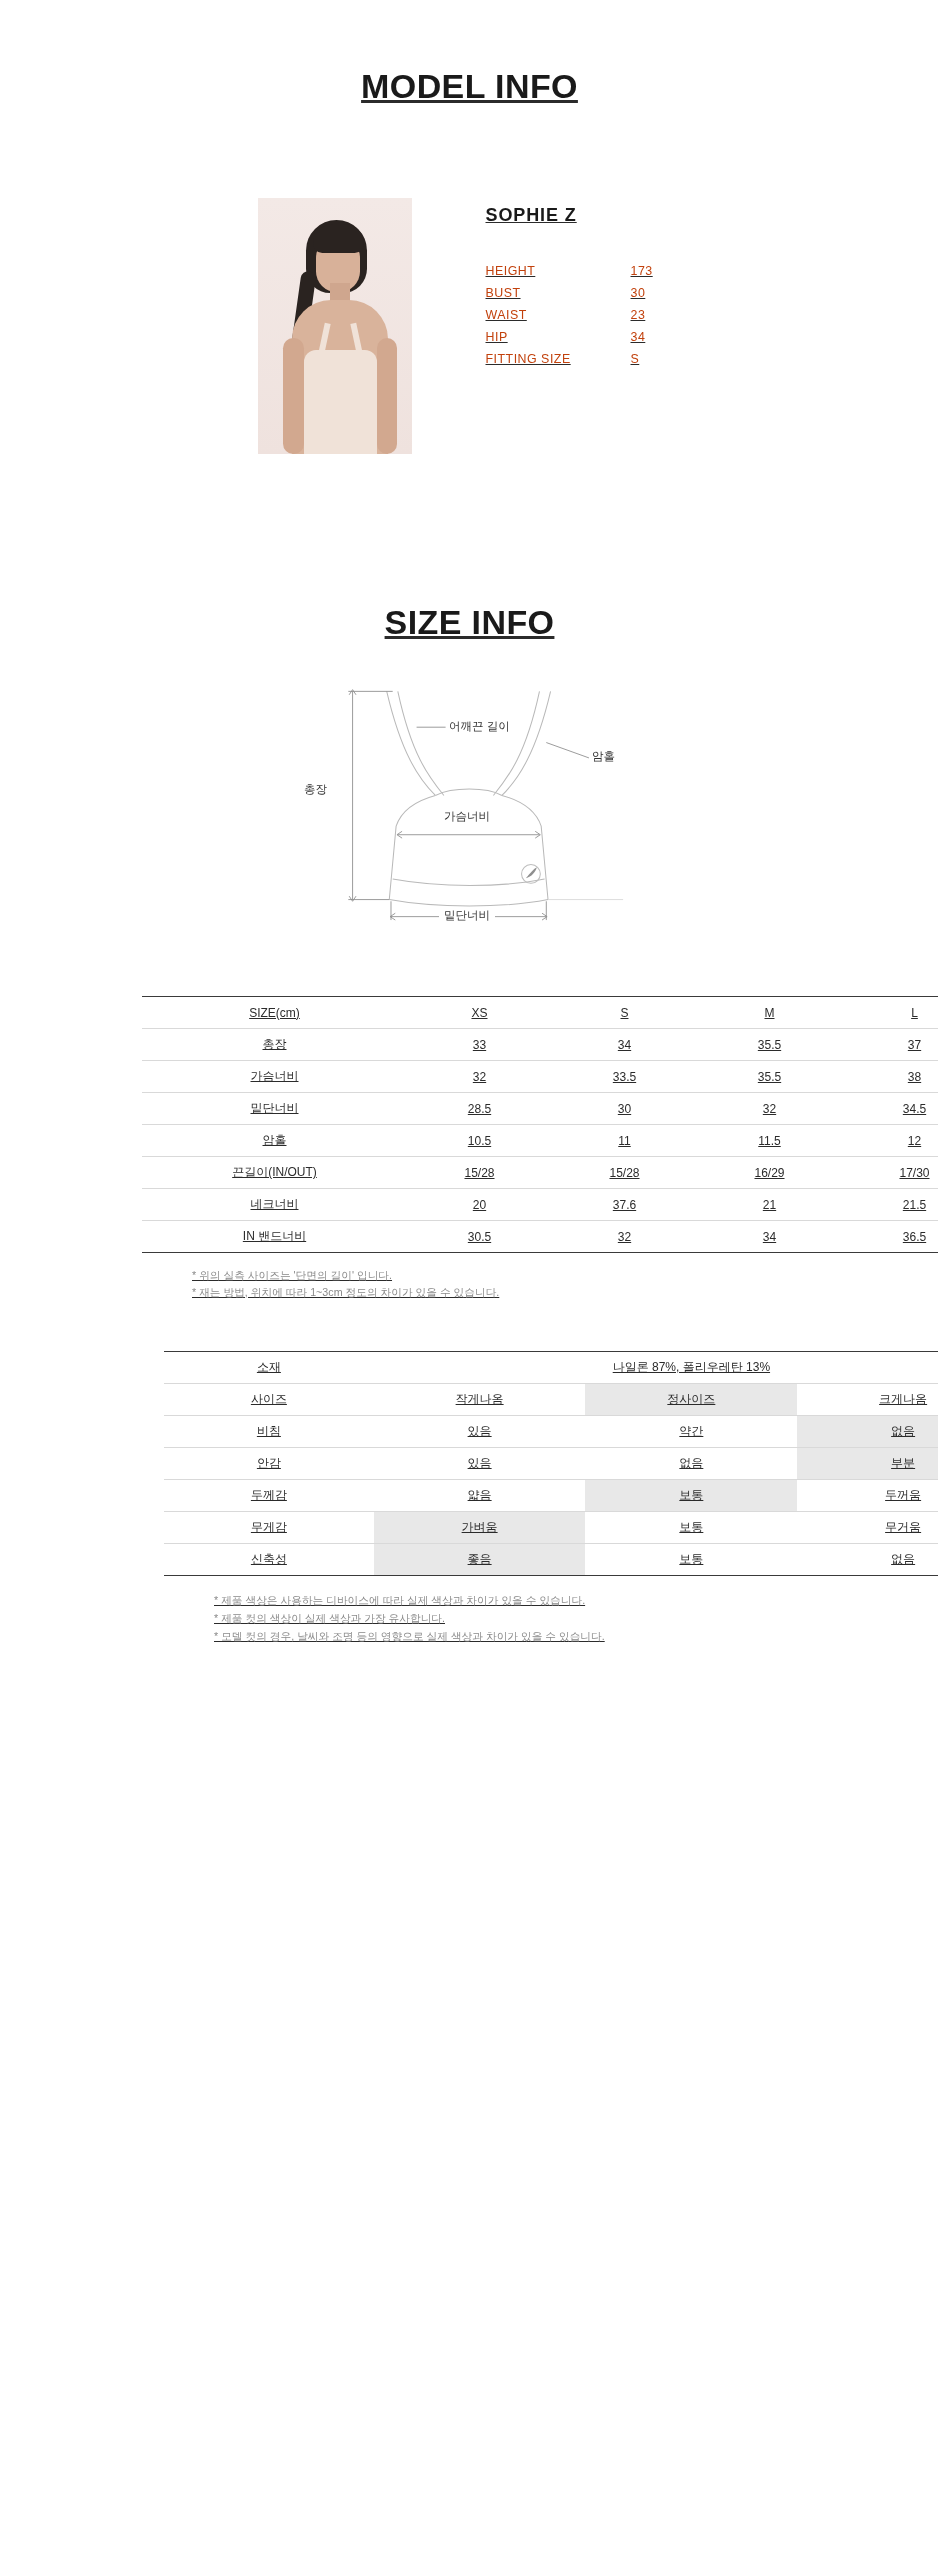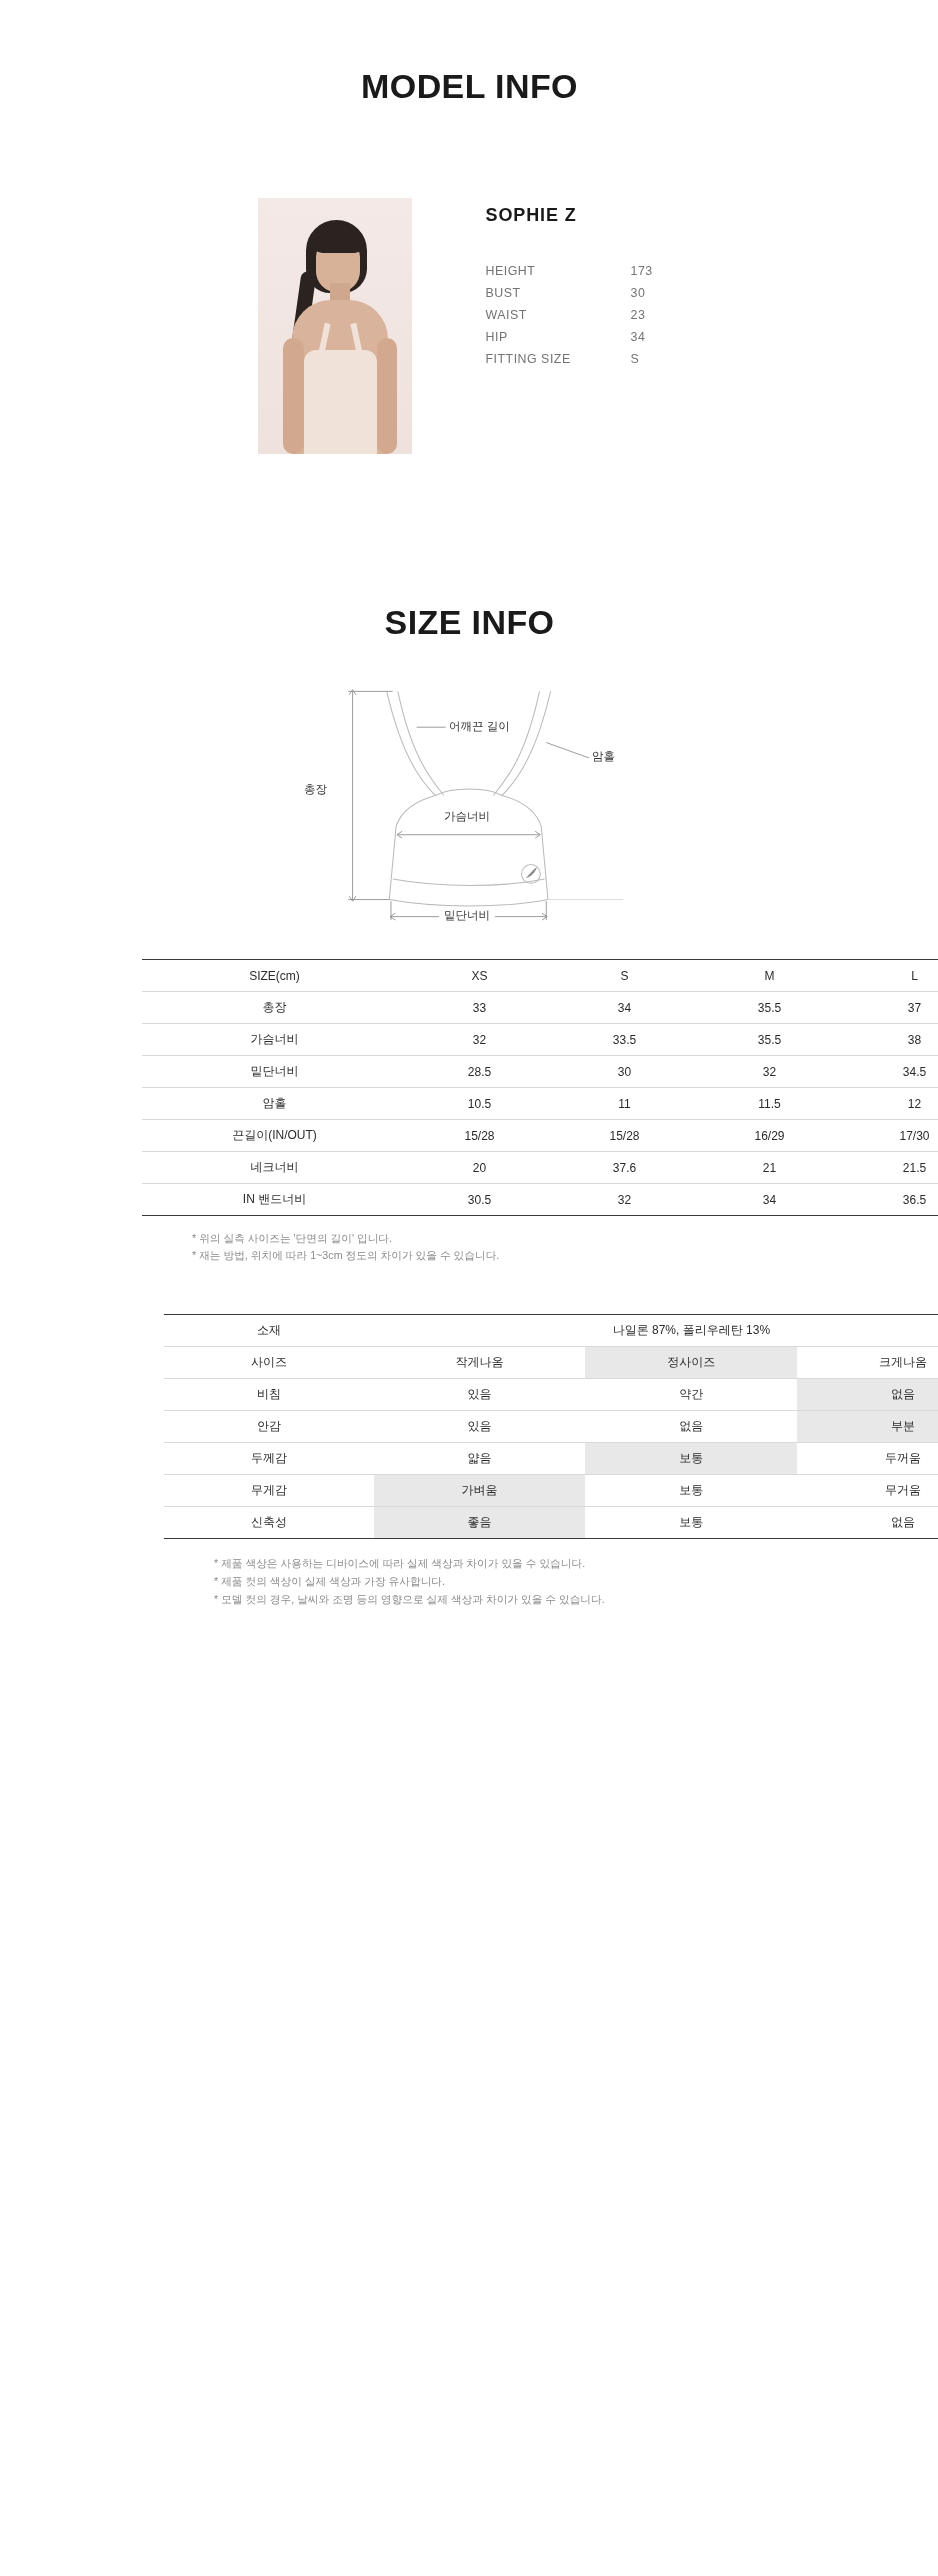--- a/index.html
+++ b/index.html
@@ -12,20 +12,21 @@
     height: 2576px;
     font-family: "Liberation Sans", sans-serif;
     color: #2b2b2b;
     position: relative;
     overflow: hidden;
   }
   .page {
     width: 749px;
     margin: 0 auto;
     padding: 0;
+    text-decoration: underline;
   }
 
   
   .section-title {
     text-align: center;
     font-size: 34px;
     font-weight: bold;
     letter-spacing: 0.4px;
     color: #1a1a1a;
   }
@@ -134,21 +135,21 @@
     font-weight: bold;
     letter-spacing: 0.9px;
     color: #1a1a1a;
     margin-bottom: 34px;
   }
   .spec-row {
     display: flex;
     font-size: 12.4px;
     letter-spacing: 0.5px;
     line-height: 22px;
-    color: #737373;
+    color: #c2410c;
   }
   .spec-label { width: 145px; }
   .spec-value { width: 51px; }
 
   
   #size-title { margin-top: 149px; }
 
   .diagram-wrap {
     margin-top: 34px;
     display: flex;
@@ -161,21 +162,21 @@
   }
   .diagram svg { display: block; }
   .dlabel {
     position: absolute;
     font-size: 11.5px;
     color: #333;
     white-space: nowrap;
   }
 
   
-  .table-wrap { margin-top: 27px; padding: 0 47px; }
+  .table-wrap { margin-top: 64px; padding: 0 47px; }
   table.size-table {
     width: 845px;
     border-collapse: collapse;
     font-size: 12px;
   }
   table.size-table th, table.size-table td {
     border-top: 0.9px solid #d9d9d9;
     border-bottom: 0.9px solid #d9d9d9;
     height: 32px;
     text-align: center;

